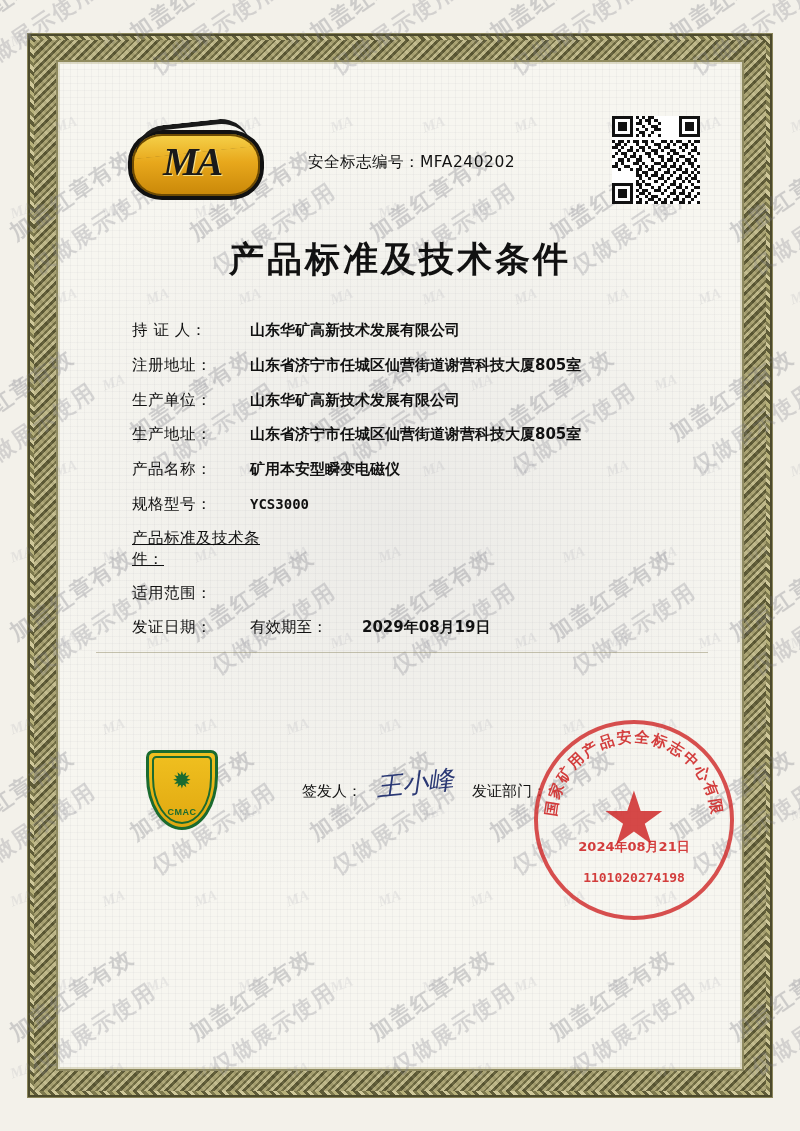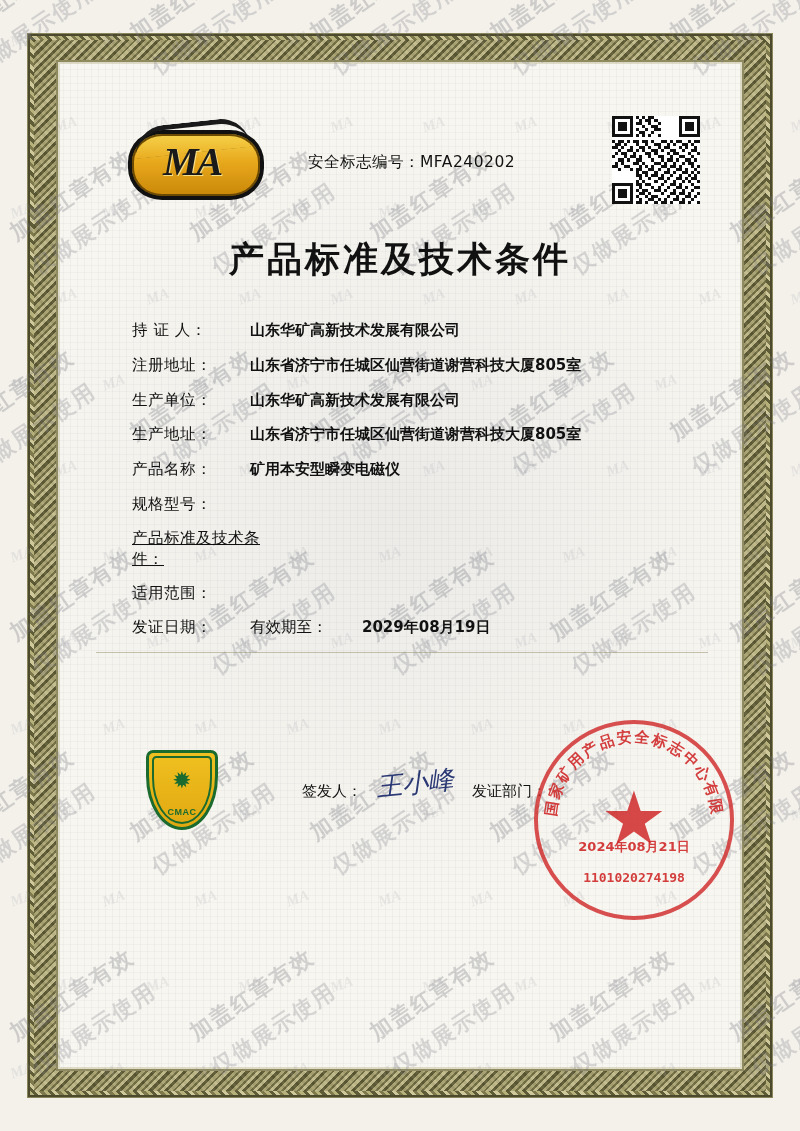--- a/index.html
+++ b/index.html
@@ -569,20 +569,21 @@
       <div class="row">
         <div class="lbl">生产地址：</div>
         <div class="val">山东省济宁市任城区仙营街道谢营科技大厦805室</div>
       </div>
       <div class="row">
         <div class="lbl">产品名称：</div>
         <div class="val">矿用本安型瞬变电磁仪</div>
       </div>
       <div class="row">
         <div class="lbl">规格型号：</div>
+        <div class="val mono">YCS3000</div>
       </div>
       <div class="row">
         <div class="lbl" style="width:152px;flex:0 0 152px;text-decoration:underline;">产品标准及技术条件：</div>
       </div>
       <div class="row">
         <div class="lbl">适用范围：</div>
       </div>
       <div class="row dates">
         <div class="lbl">发证日期：</div>
         <div class="lbl2">有效期至：</div>

